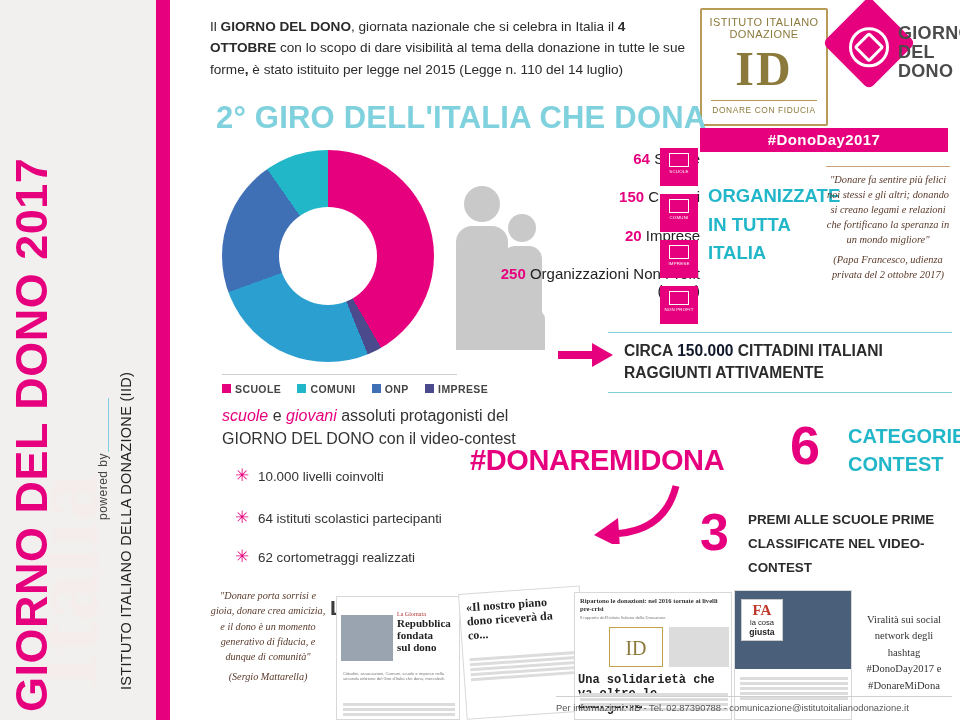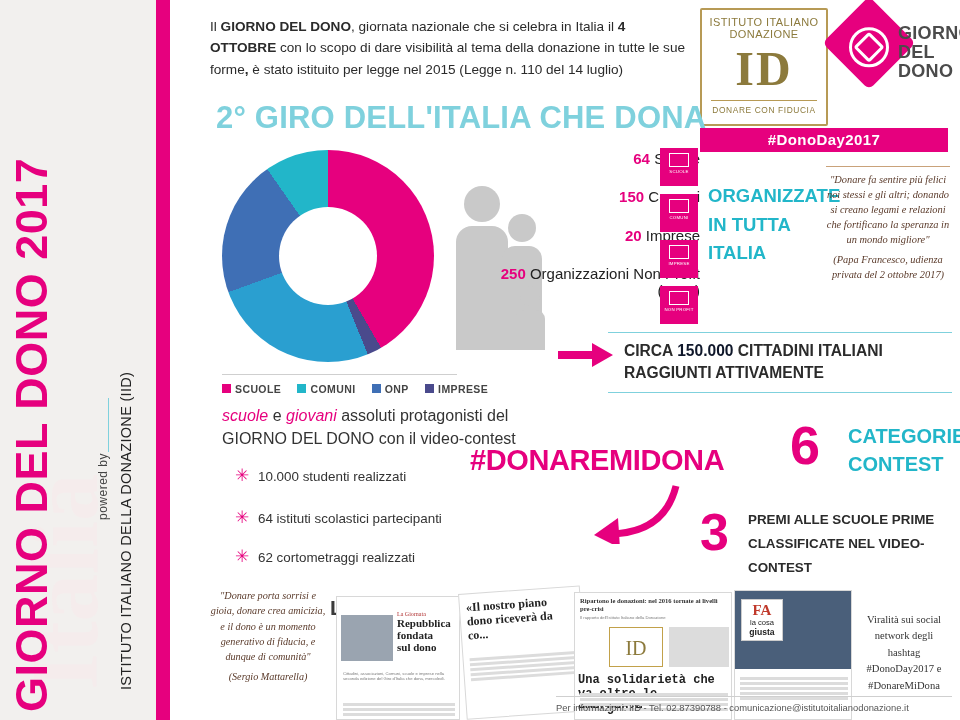--- a/index.html
+++ b/index.html
@@ -344,21 +344,21 @@
 <div id="cit-rule-b"></div>
 
 <div id="prot">
   <div>
     <span class="hl">scuole</span><span> e </span><span class="hl">giovani</span><span> assoluti protagonisti del</span>
   </div>
   <div>GIORNO DEL DONO con il video-contest</div>
 </div>
 
 <div class="bullet-row" style="left:234px; top:465px;">
-  <span class="star">✳</span><span>10.000 studenti realizzati</span>
+  <span class="star">✳</span><span>10.000 livelli coinvolti</span>
 </div>
 <div class="bullet-row" style="left:234px; top:507px;">
   <span class="star">✳</span><span>64 istituti scolastici partecipanti</span>
 </div>
 <div class="bullet-row" style="left:234px; top:546px;">
   <span class="star">✳</span><span>62 cortometraggi realizzati</span>
 </div>
 
 <div id="hash-big">#DONAREMIDONA</div>
 <svg id="arrow2" viewBox="0 0 120 62">

